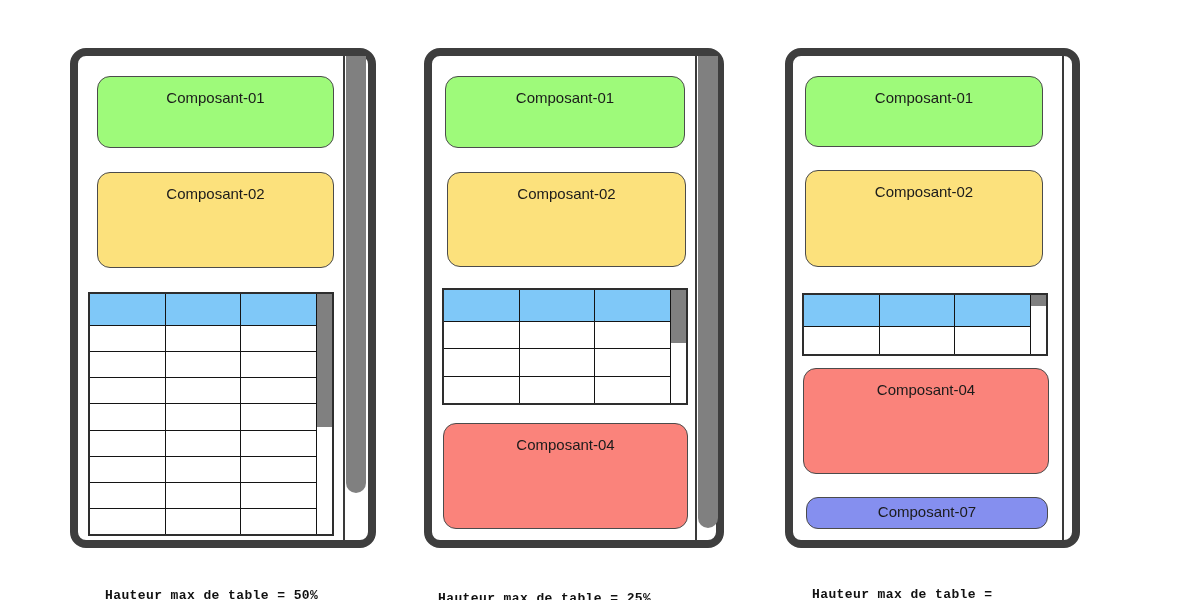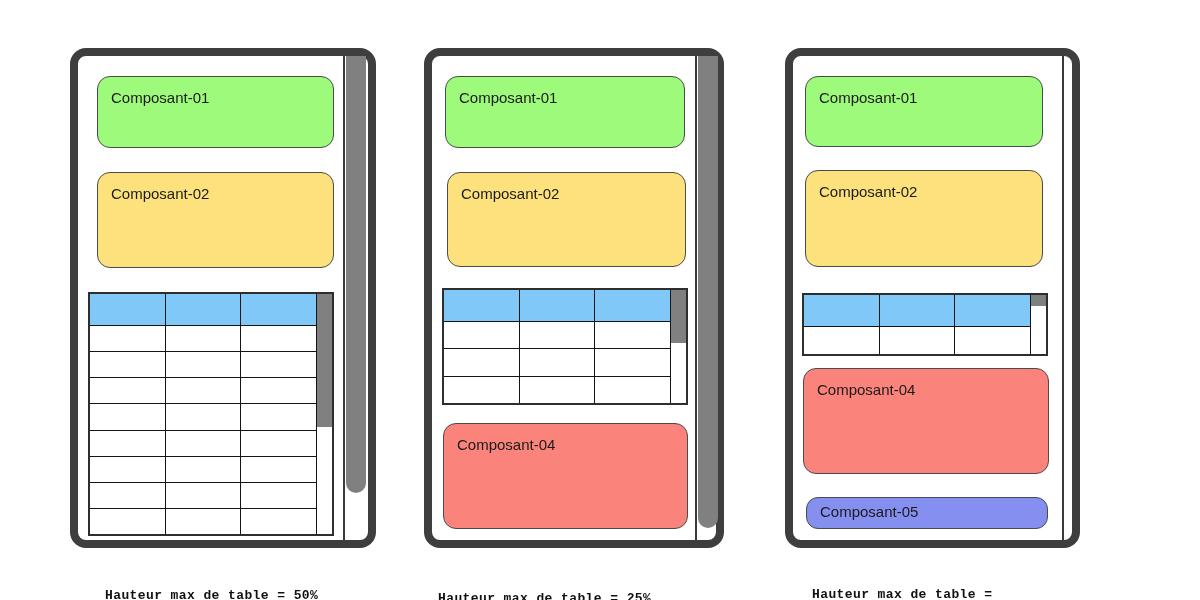--- a/index.html
+++ b/index.html
@@ -9,21 +9,21 @@
   }
 
   
   .frame {
     position:absolute; background:#fff; box-sizing:border-box;
     border:8px solid #3E3E3E; border-radius:16px;
   }
   #frame1 { left:70px;  top:48px; width:306px; height:500px; }
   #frame2 { left:424px; top:48px; width:300px; height:500px; }
   #frame3 { left:785px; top:48px; width:295px; height:500px; }
-  .frame-inner { position:absolute; inset:0; }
+  .frame-inner { position:absolute; inset:0;text-align:center; }
 
   
   .comp {
     position:absolute; box-sizing:border-box;
     border:1.5px solid #4b4b4b; border-radius:13px;
     padding:12px 13px; font-size:15px; color:#1b1b1b; overflow:hidden;
   }
   #f1-c1 { left:19px; top:20px;  width:237px; height:72px; }
   #f1-c2 { left:19px; top:116px; width:237px; height:96px; }
 
@@ -214,21 +214,21 @@
           </div>
         </div>
       <div class="tscroll">
         <div class="tthumb" style="background-color: rgb(128, 128, 128);"></div>
       </div>
     </div>
     <div class="comp" id="f3-c4" style="background-color: rgb(250, 131, 123);">
       <span>Composant-04</span>
     </div>
     <div class="comp" id="f3-c5" style="background-color: rgb(133, 143, 239);">
-      <span>Composant-05</span>
+      <span>Composant-07</span>
     </div>
     <div class="track-divider" id="f3-divider"></div>
   </div>
 </div>
 <div class="caption" id="cap3">
   <div>Hauteur max de table =</div>
   
 </div>
 
 </body></html>

